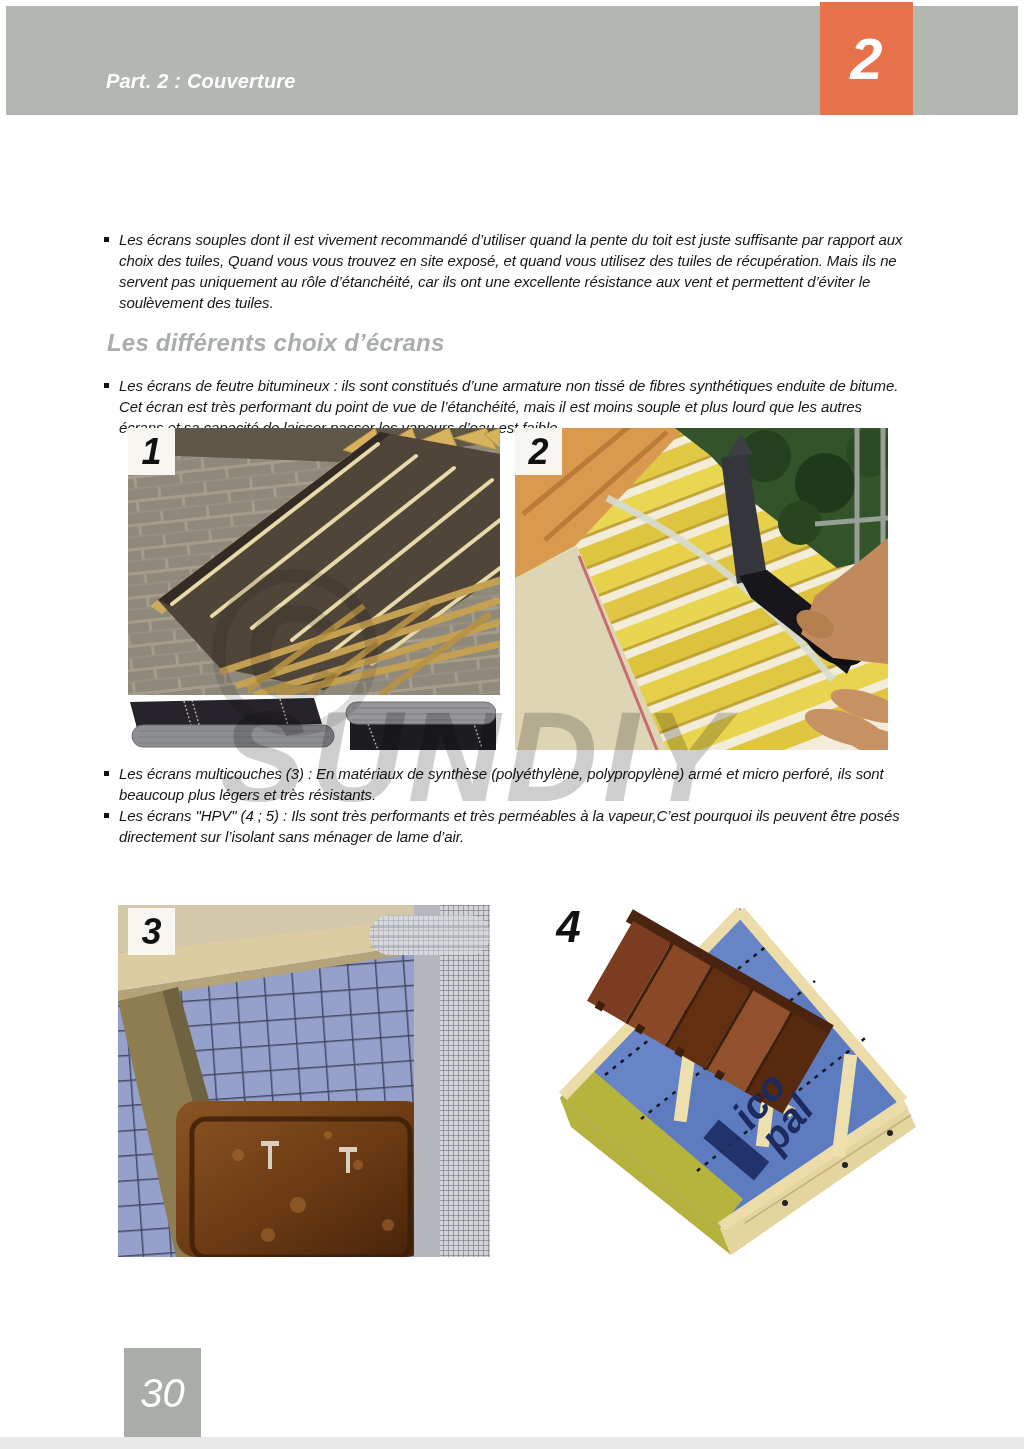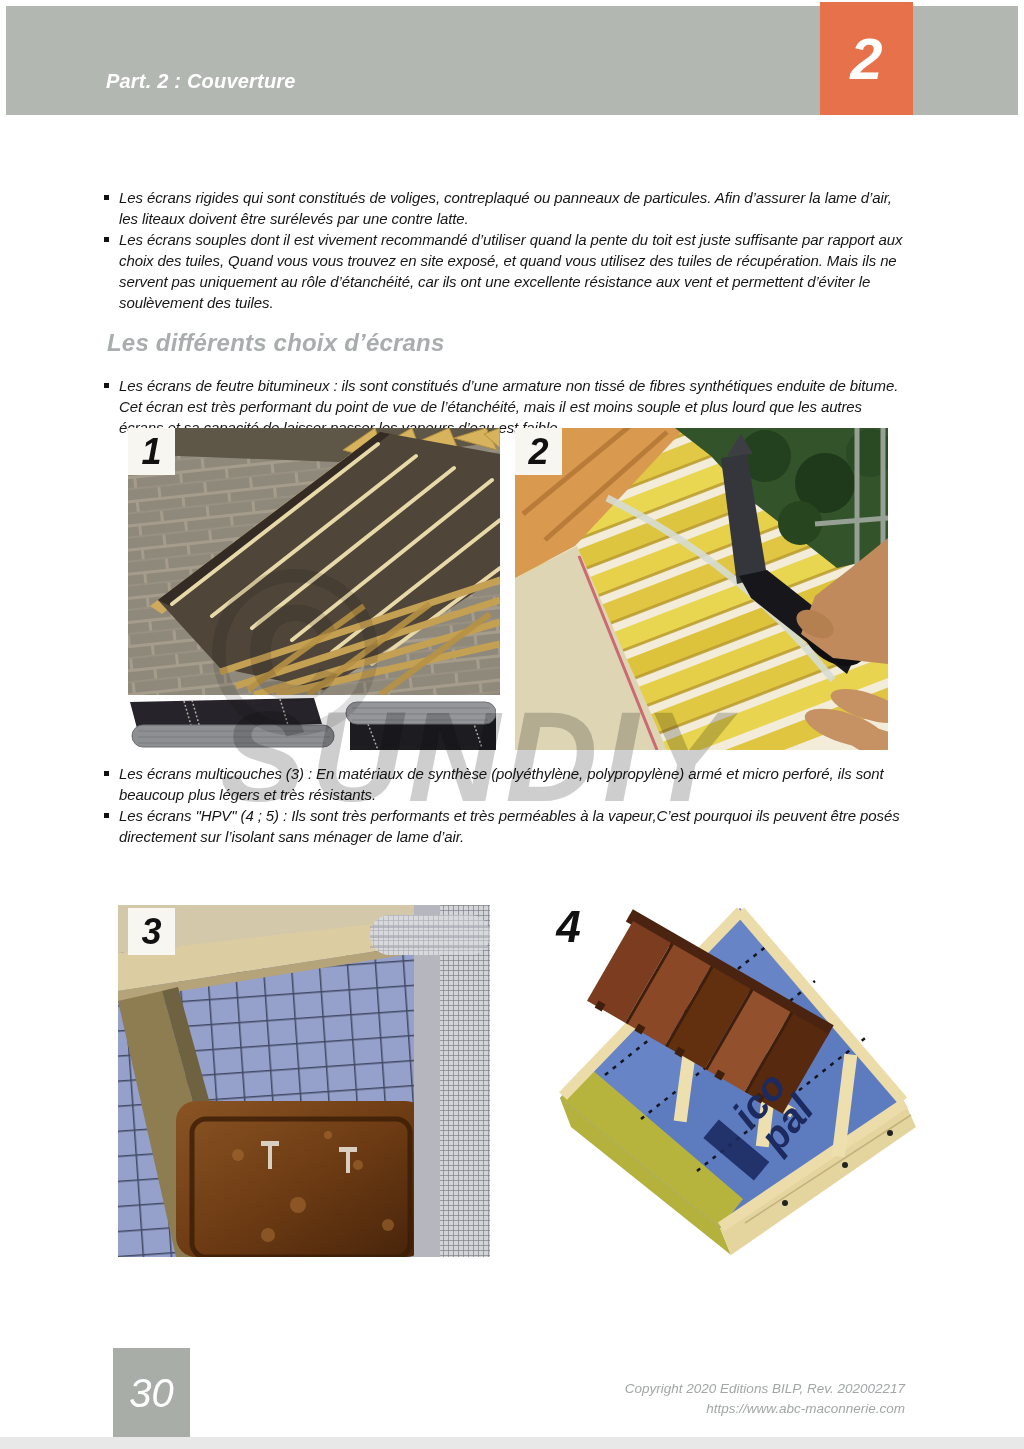--- a/index.html
+++ b/index.html
@@ -31,41 +31,37 @@
              display:flex;align-items:center;justify-content:center;
              font-size:36px;font-weight:bold;color:#111;z-index:3;}
   .fig3 .fig-label{left:10px;top:3px;}
   .fig4 .fig-label{background:transparent;font-size:44px;}
   
   .wm-c{position:absolute;left:205px;top:535px;font-size:235px;line-height:1;font-weight:bold;
         color:#c9c9c9;mix-blend-mode:multiply;opacity:.55;z-index:5;pointer-events:none;}
   .wm-text{position:absolute;left:220px;top:693px;font-size:128px;line-height:1;font-weight:bold;letter-spacing:5px;
         color:#c6c6c6;mix-blend-mode:multiply;opacity:.85;z-index:5;pointer-events:none;text-align:right;}
   
-  .footer-box{position:absolute;left:113px;top:1348px;width:77px;height:90px;background:#a8ada8;
+  .footer-box{position:absolute;left:124px;top:1348px;width:77px;height:90px;background:#a8ada8;
               display:flex;align-items:center;justify-content:center;}
   .page-num{color:#ffffff;font-size:40px;line-height:1;}
   .copyright{position:absolute;right:119px;top:1379px;text-align:right;font-size:13.5px;line-height:20px;color:#a2a6a6;}
   .copyright span{display:block;}
 </style>
 </head>
 <body>
 
 <div class="page">
 
   <div class="header-bar"></div>
   <div class="part-title">Part. 2 : Couverture</div>
   <div class="chapter-box">
     <span class="chapter-num">2</span>
   </div>
 
-  <div class="bullet b1">
-    <span class="marker"></span>
-    <span class="txt">Les écrans rigides qui sont constitués de voliges, contreplaqué ou panneaux de particules. Afin d’assurer la lame d’air, les liteaux doivent être surélevés par une contre latte.</span>
-  </div>
   <div class="bullet b2">
     <span class="marker"></span>
     <span class="txt">Les écrans souples dont il est vivement recommandé d’utiliser quand la pente du toit est juste suffisante par rapport aux choix des tuiles, Quand vous vous trouvez en site exposé, et quand vous utilisez des tuiles de récupération. Mais ils ne servent pas uniquement au rôle d’étanchéité, car ils ont une excellente résistance aux vent et permettent d’éviter le soulèvement des tuiles.</span>
   </div>
 
   <div class="section-heading">Les différents choix d’écrans</div>
 
   <div class="bullet b3">
     <span class="marker"></span>
     <span class="txt">Les écrans de feutre bitumineux : ils sont constitués d’une armature non tissé de fibres synthétiques enduite de bitume. Cet écran est très performant du point de vue de l’étanchéité, mais il est moins souple et plus lourd que les autres écrans et sa capacité de laisser passer les vapeurs d’eau est faible.</span>
@@ -317,18 +313,14 @@
       </g>
     </svg>
   </div>
 
   <div class="wm-c">©</div>
   <div class="wm-text">SUNDIY</div>
 
   <div class="footer-box">
     <span class="page-num">30</span>
   </div>
-  <div class="copyright">
-    <span>Copyright 2020 Editions BILP, Rev. 202002217</span>
-    <span>https://www.abc-maconnerie.com</span>
-  </div>
 
 </div>
 
 </body></html>

